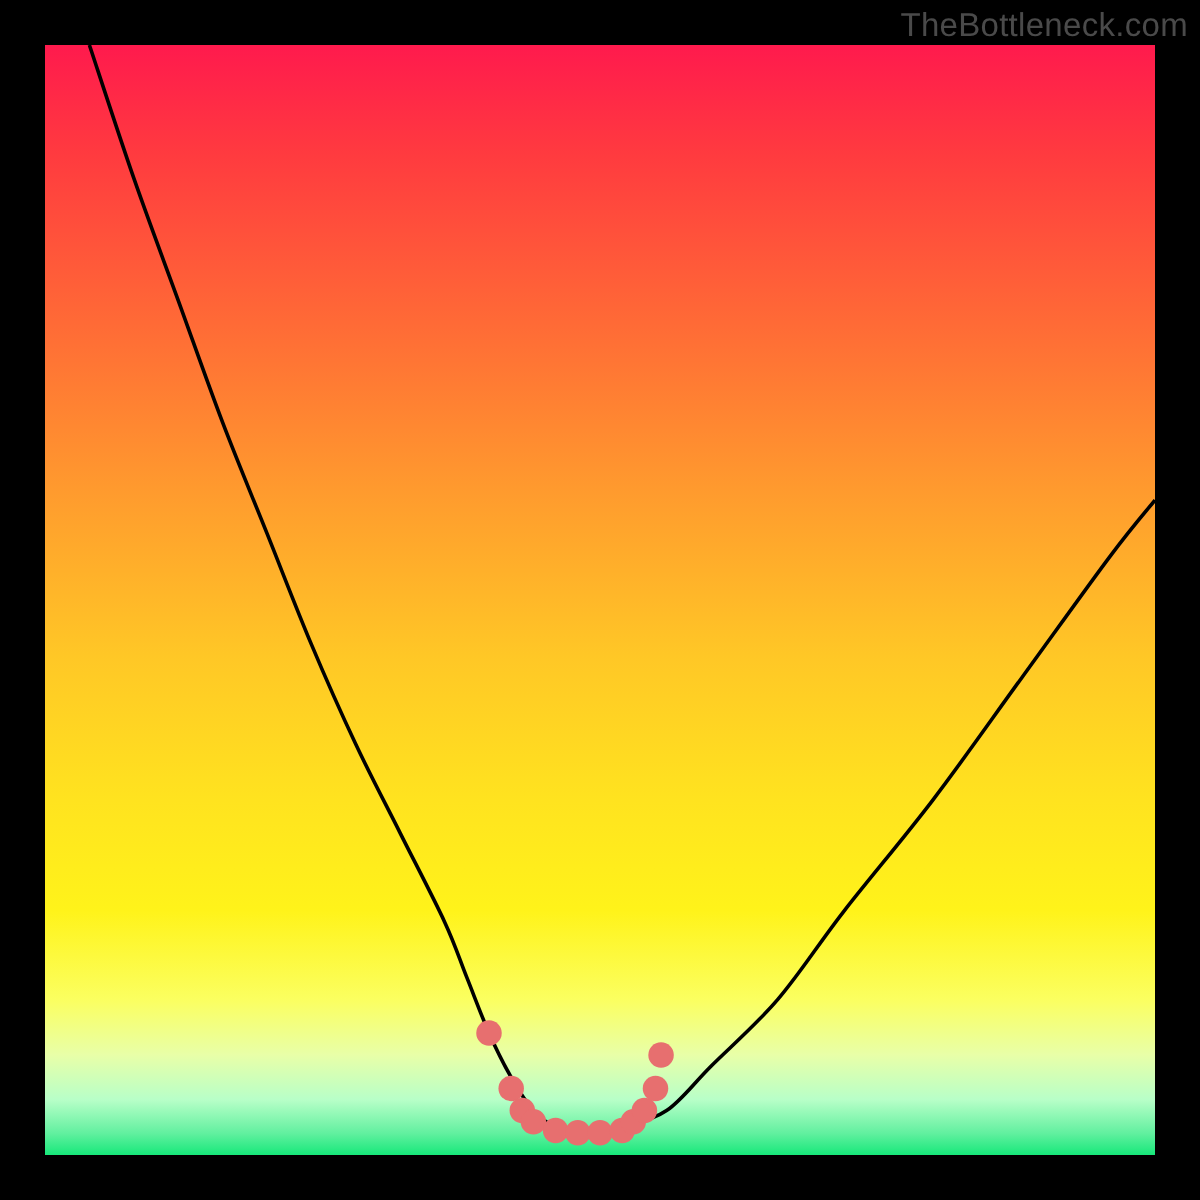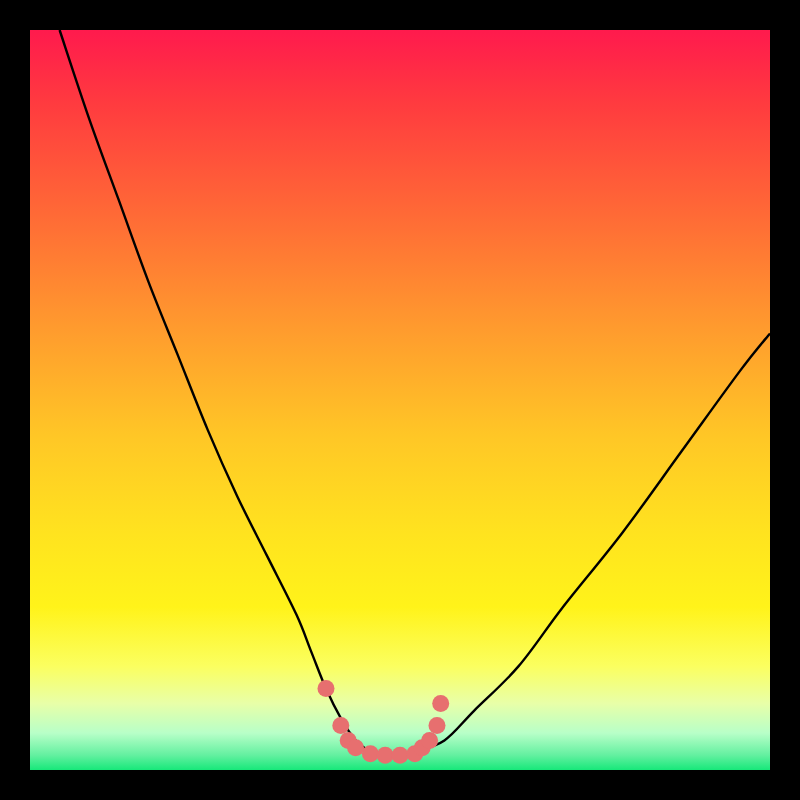--- a/index.html
+++ b/index.html
@@ -81,14 +81,15 @@
           <circle cx="384.8" cy="723.72" r="8.5" fill="#e76f6f"></circle>
           <circle cx="392.20000000000005" cy="717.8" r="8.5" fill="#e76f6f"></circle>
           <circle cx="399.6" cy="710.4" r="8.5" fill="#e76f6f"></circle>
           <circle cx="407.00000000000006" cy="695.6" r="8.5" fill="#e76f6f"></circle>
           <circle cx="410.70000000000005" cy="673.4" r="8.5" fill="#e76f6f"></circle>
         </g>
     </svg>
 
   </div>
 
+  <div class="watermark">TheBottleneck.com</div>
 
 </div>
 
 </body></html>

